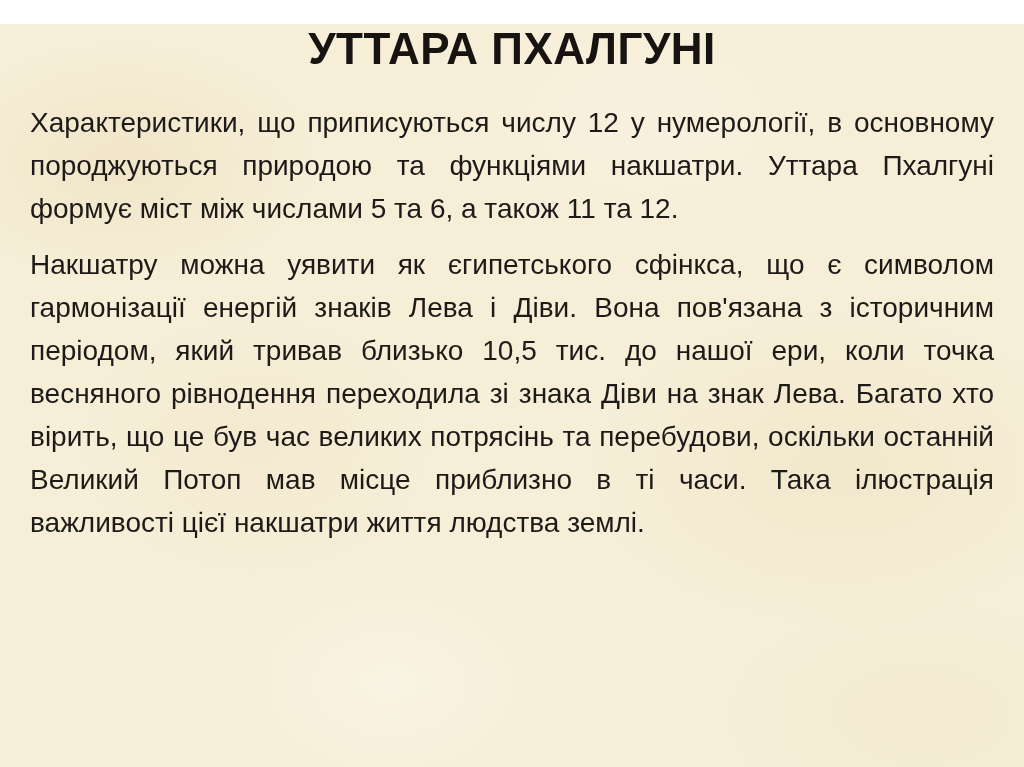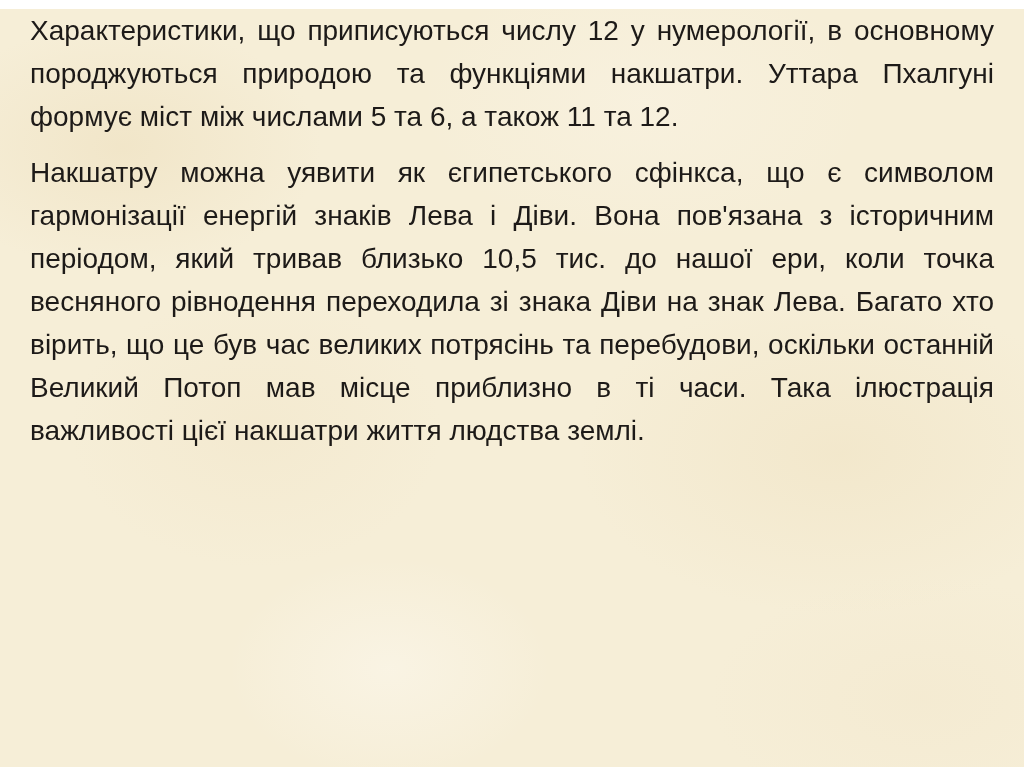--- a/index.html
+++ b/index.html
@@ -46,17 +46,18 @@
     font-size: 28px;
     line-height: 43px;
     text-align: justify;
     text-justify: inter-word;
   }
 </style>
 </head>
 <body>
 
 <div class="slide">
+  <h1 class="slide-title">УТТАРА ПХАЛГУНІ</h1>
   <div class="slide-body">
     <p class="slide-paragraph">Характеристики, що приписуються числу 12 у нумерології, в основному породжуються природою та функціями накшатри. Уттара Пхалгуні формує міст між числами 5 та 6, а також 11 та 12.</p>
     <p class="slide-paragraph">Накшатру можна уявити як єгипетського сфінкса, що є символом гармонізації енергій знаків Лева і Діви. Вона пов'язана з історичним періодом, який тривав близько 10,5 тис. до нашої ери, коли точка весняного рівнодення переходила зі знака Діви на знак Лева. Багато хто вірить, що це був час великих потрясінь та перебудови, оскільки останній Великий Потоп мав місце приблизно в ті часи. Така ілюстрація важливості цієї накшатри життя людства землі.</p>
   </div>
 </div>
 
 </body></html>

